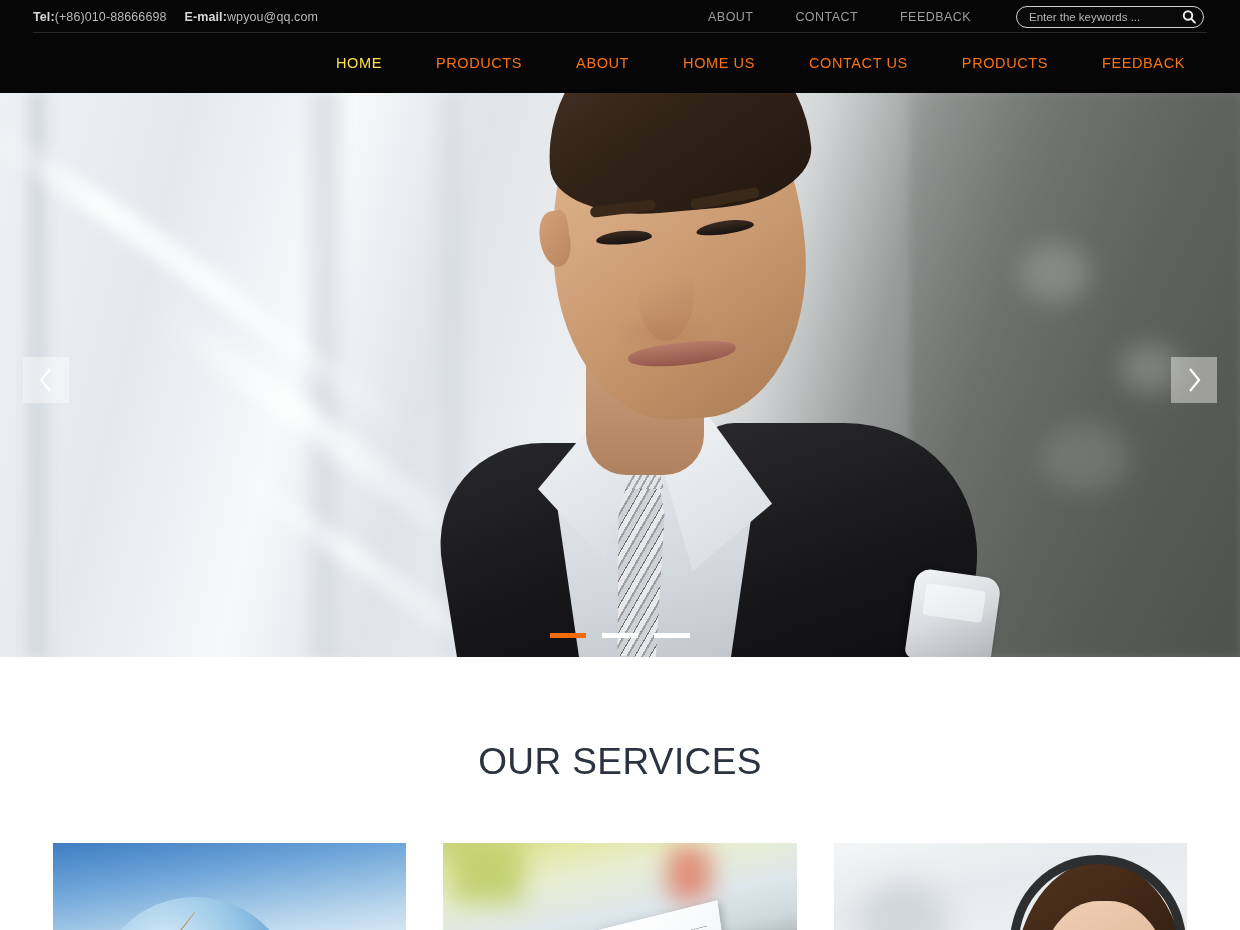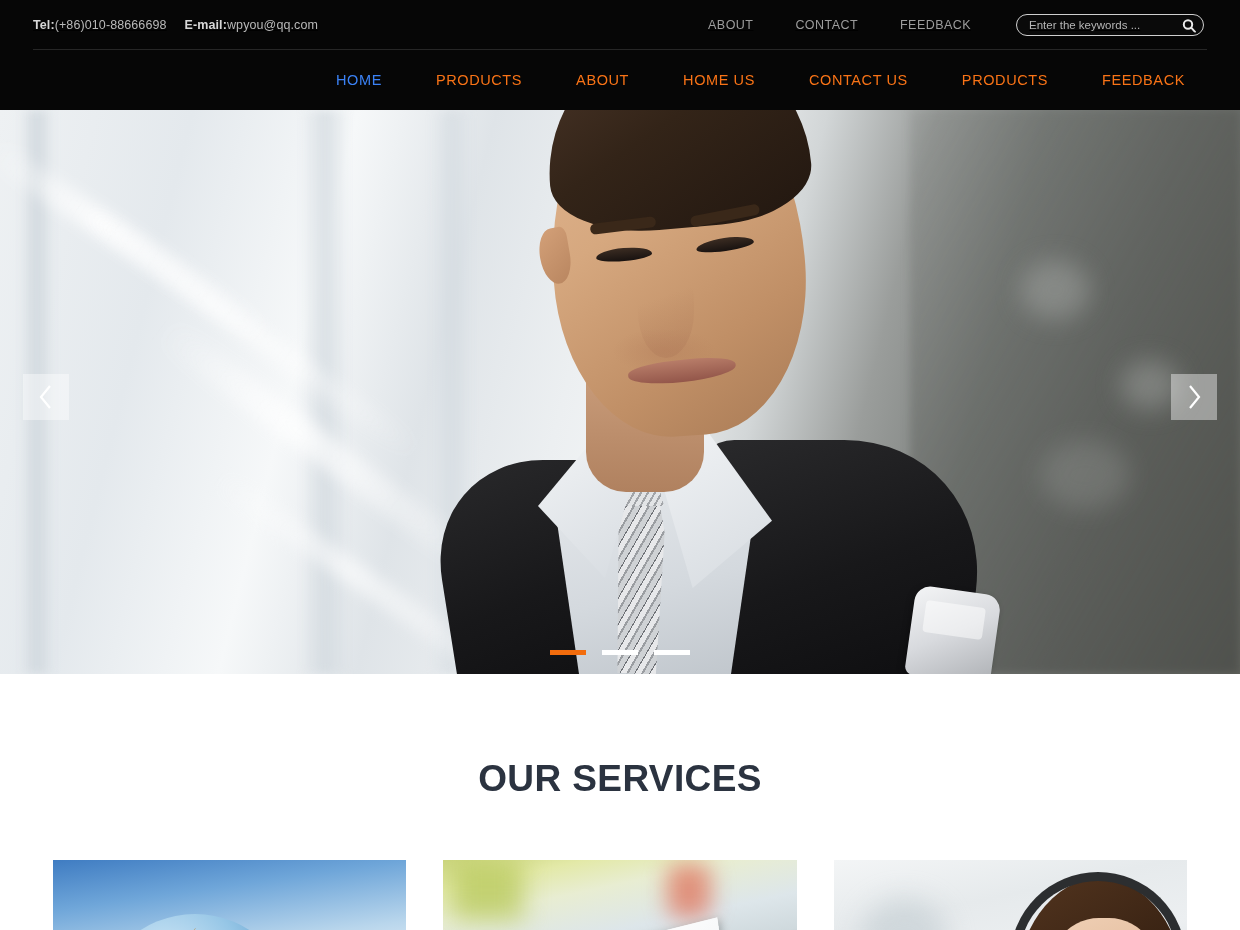--- a/index.html
+++ b/index.html
@@ -6,21 +6,21 @@
   html, body {
     width: 1240px; height: 930px;
     background: #ffffff;
     font-family: "Liberation Sans", sans-serif;
     overflow: hidden;
   }
 
   
   .topbar {
     position: relative;
-    height: 50px;
+    height: 33px;
     background: #060606;
     display: flex;
     align-items: center;
     text-decoration: underline;
   }
   .topbar-divider {
     position: absolute;
     left: 33px; right: 33px; bottom: 0;
     height: 1px;
     background: #262626;
@@ -128,21 +128,21 @@
     align-items: center;
   }
   .navlink {
     font-size: 14.5px;
     color: #f97316;
     text-decoration: none;
     padding: 0 27px;
     letter-spacing: 0.6px;
     white-space: nowrap;
   }
-  .navlink.active { color: #3b82f6; }
+  .navlink.active { color: #fde047; }
 
   
   .hero {
     position: relative;
     height: 564px;
     overflow: hidden;
     background: #e9edf0;
   }
   .hero-photo {
     position: absolute;
@@ -353,21 +353,21 @@
     cursor: pointer;
     padding: 0;
   }
   .pager-dot.active { background: #f26c0d; }
 
   
   .services { background: #ffffff; padding-top: 84px; }
   .services-title {
     text-align: center;
     font-size: 37px;
-    font-weight: bold;
+    font-weight: normal;
     color: #2b3340;
     letter-spacing: 0.4px;
   }
   .service-grid {
     margin-top: 60px;
     padding: 0 53px;
     display: flex;
     gap: 37px;
   }
   .service-card {

